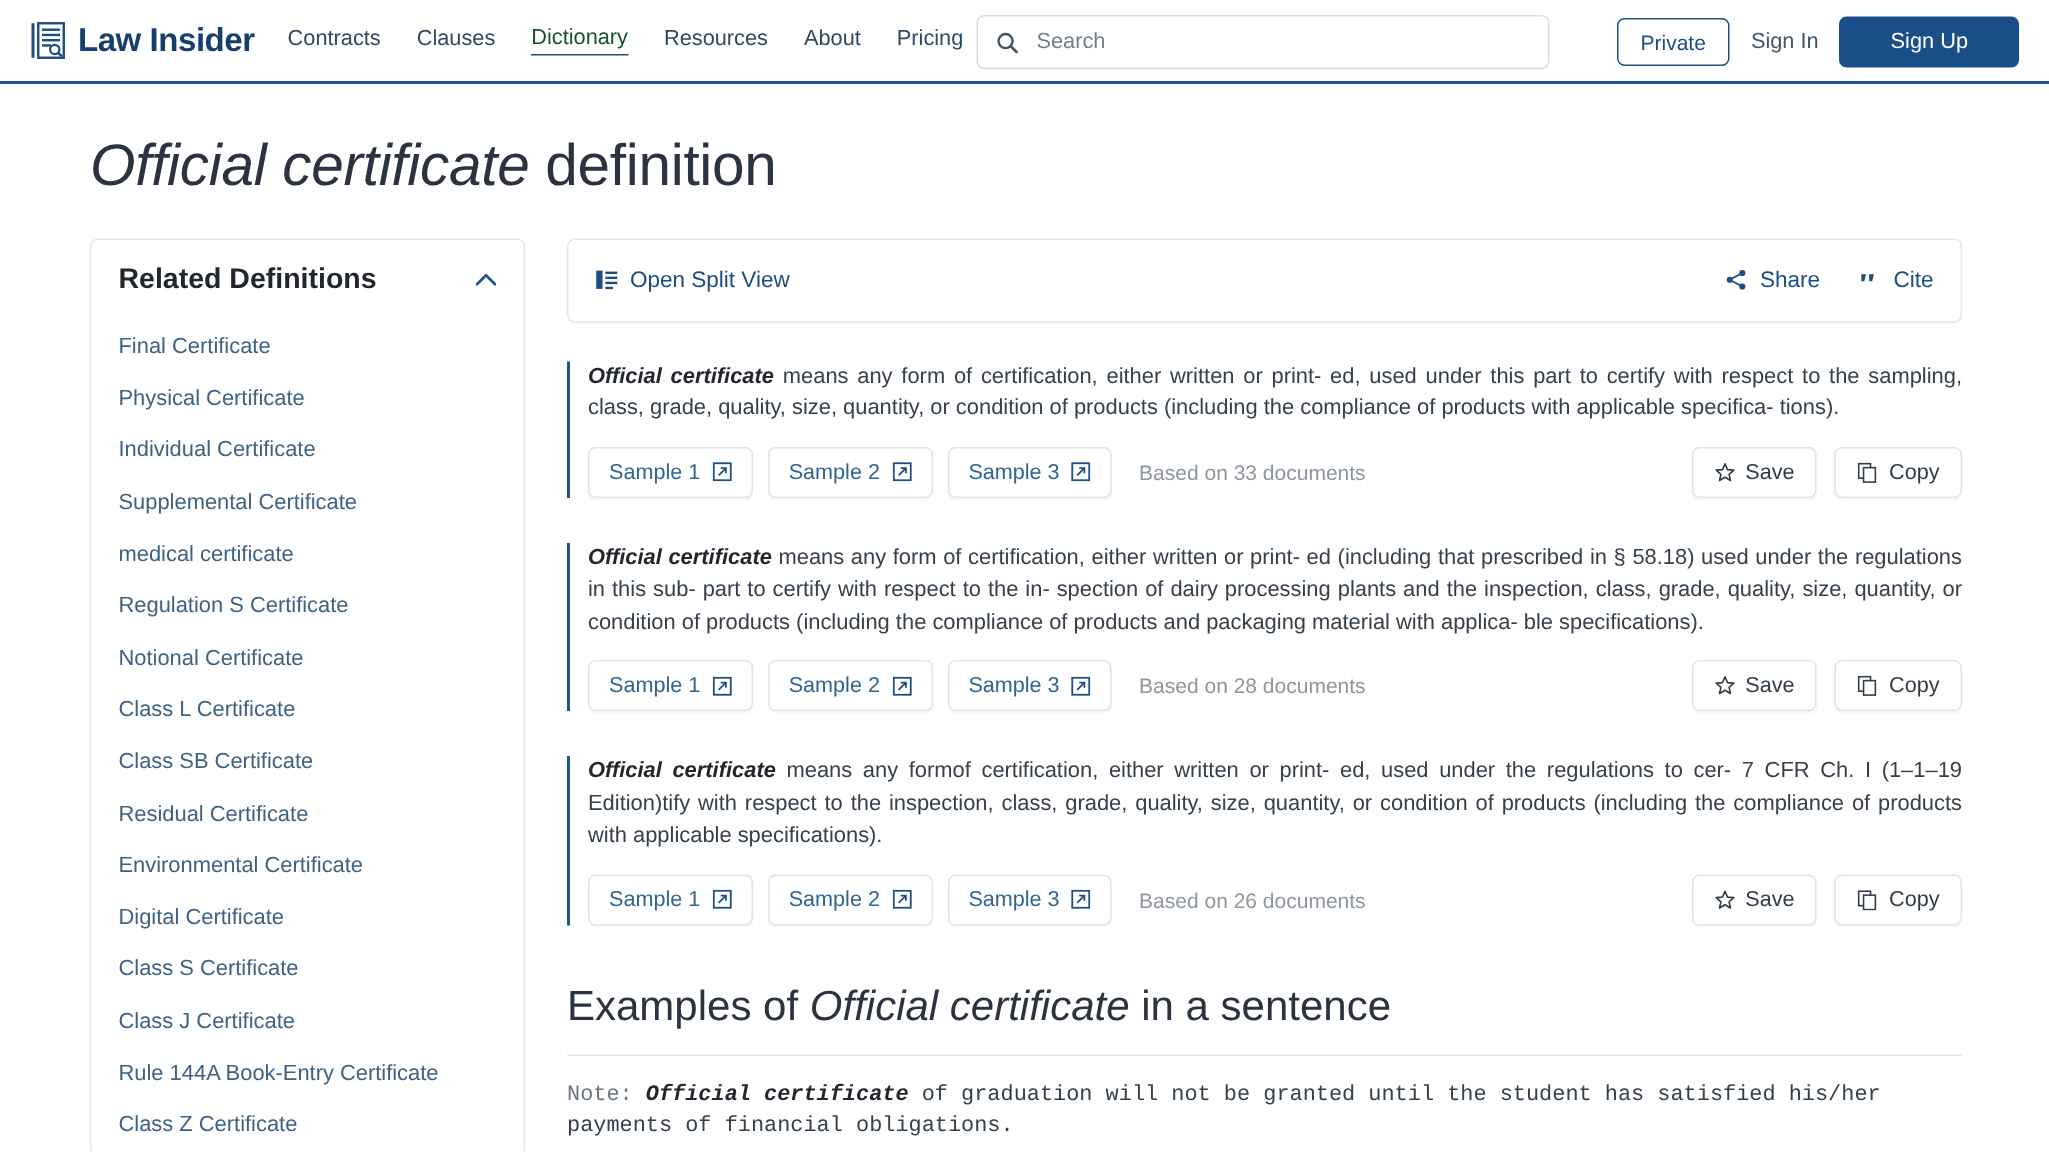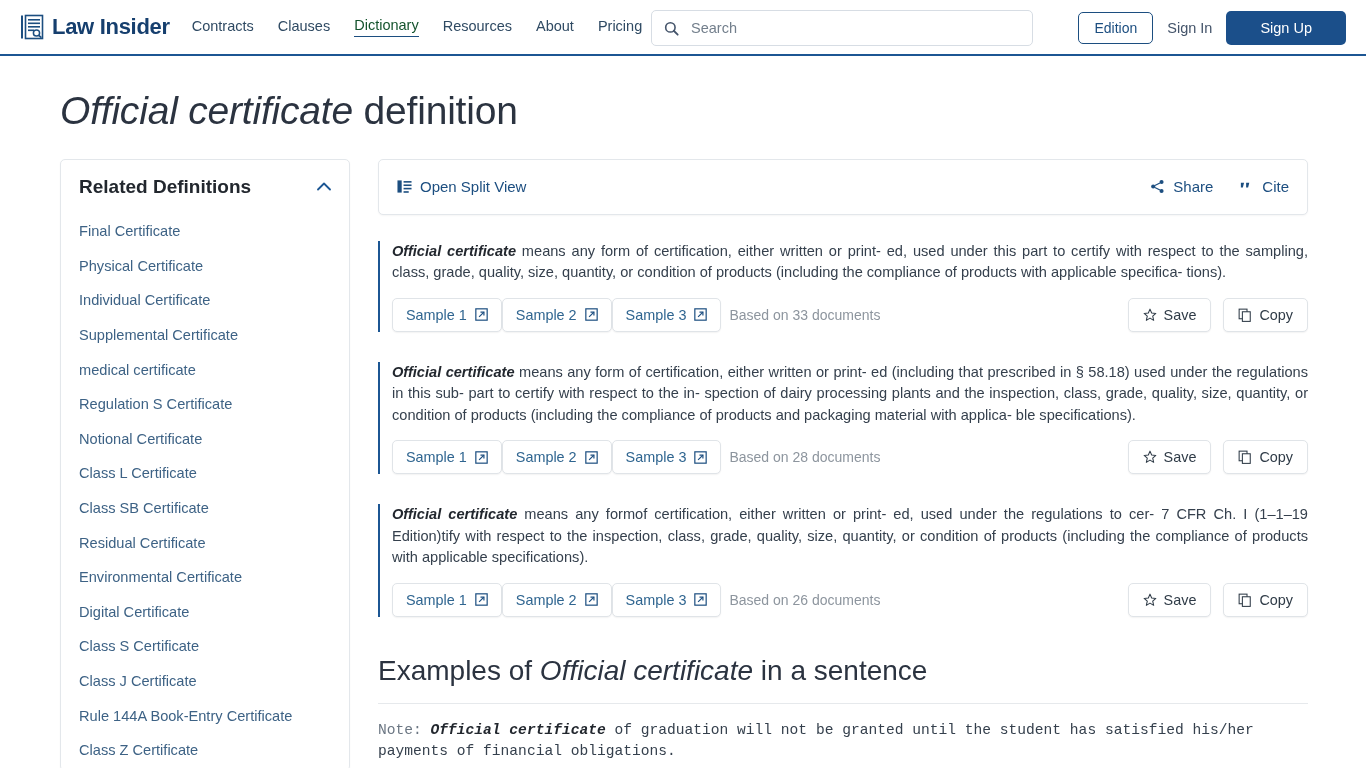--- a/index.html
+++ b/index.html
@@ -217,20 +217,21 @@
     line-height: 21.5px;
     color: #35404d;
     text-align: justify;
     margin: 0;
   }
   .def-text b { font-style: italic; font-weight: bold; color: #22272e; }
   .def-actions {
     display: flex;
     align-items: center;
     margin-top: 14px;
+    gap: 10px;
   }
   .sample-btn {
     border: 1px solid #e0e4e8;
     border-radius: 5px;
     background: #fff;
     color: #2f6590;
     font-size: 14.4px;
     padding: 8px 13px;
     display: flex;
     align-items: center;
@@ -320,21 +321,21 @@
     <span>
       <svg width="15" height="15" viewBox="0 0 16 16">
         <circle cx="6.8" cy="6.8" r="5" fill="none" stroke="#44546a" stroke-width="1.7"></circle>
         <line x1="10.4" y1="10.4" x2="14.6" y2="14.6" stroke="#44546a" stroke-width="1.9" stroke-linecap="round"></line>
       </svg>
     </span>
     <input class="search-input" type="text" placeholder="Search" style="">
   </div>
 
   <div class="header-right">
-    <button class="btn-private">Edition</button>
+    <button class="btn-private">Private</button>
     <a class="link-signin" href="#">Sign In</a>
     <button class="btn-signup">Sign Up</button>
   </div>
 </div>
 
 <h1 class="page-title">
   <span class="term">Official certificate</span><span> definition</span>
 </h1>
 
 <div class="layout">

